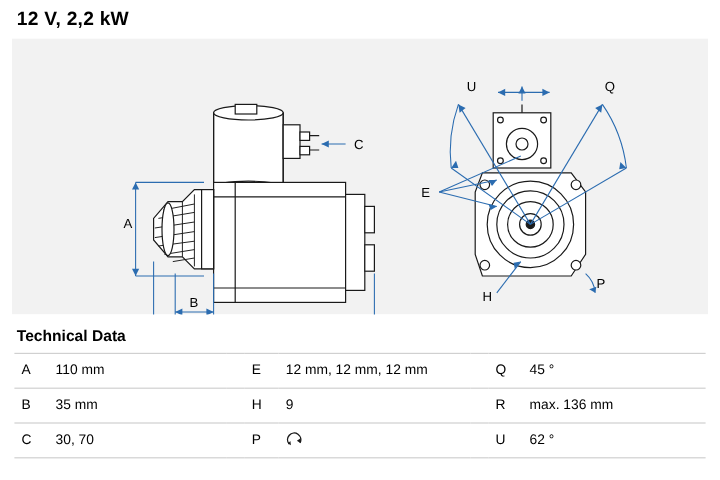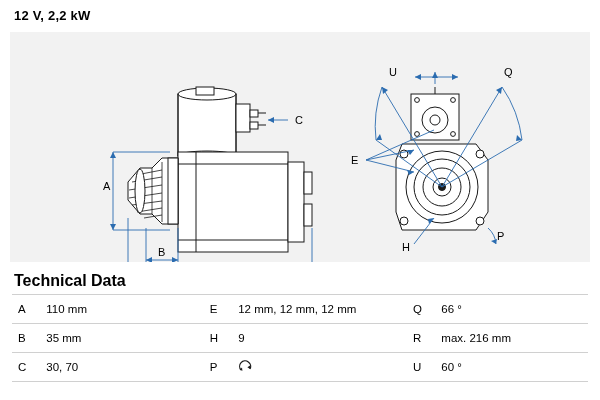--- a/index.html
+++ b/index.html
@@ -17,39 +17,39 @@
   .page {
     position: relative;
     width: 600px;
     height: 400px;
     box-sizing: border-box;
   }
   .title {
     position: absolute;
     left: 14px;
     top: 8px;
-    font-size: 13px;
+    font-size: 16px;
     font-weight: bold;
     letter-spacing: 0.2px;
   }
   .figure {
     position: absolute;
     left: 10px;
     top: 32px;
     width: 580px;
     height: 230px;
   }
   .figure svg {
     display: block;
   }
   .tech-title {
     position: absolute;
     left: 14px;
     top: 272px;
-    font-size: 16px;
+    font-size: 13px;
     font-weight: bold;
   }
   table.specs {
     position: absolute;
     left: 12px;
     top: 294px;
     width: 576px;
     border-collapse: collapse;
     font-size: 11.5px;
   }
@@ -230,46 +230,46 @@
   <table class="specs">
     <tbody>
       <tr>
         <td class="key">A</td>
         <td class="val">110 mm</td>
         <td class="spacer"></td>
         <td class="key">E</td>
         <td class="val">12 mm, 12 mm, 12 mm</td>
         <td class="spacer"></td>
         <td class="key">Q</td>
-        <td class="val">66 °</td>
+        <td class="val">45 °</td>
       </tr>
       <tr>
         <td class="key">B</td>
         <td class="val">35 mm</td>
         <td class="spacer"></td>
         <td class="key">H</td>
         <td class="val">9</td>
         <td class="spacer"></td>
         <td class="key">R</td>
-        <td class="val">max. 216 mm</td>
+        <td class="val">max. 136 mm</td>
       </tr>
       <tr>
         <td class="key">C</td>
         <td class="val">30, 70</td>
         <td class="spacer"></td>
         <td class="key">P</td>
         <td class="val">
           <span class="rot-icon">
             <svg width="16" height="14" viewBox="0 0 16 14">
               <path d="M3 10 A 5.5 5.5 0 1 1 12 9" fill="none" stroke="#1a1a1a" stroke-width="1.2"></path>
               <path d="M12 9 l0.8 -4 l-3.4 2.3 z" fill="#1a1a1a"></path>
               <path d="M2 9.5 l2.4 1.6 l-0.4 -3.6 z" fill="#1a1a1a"></path>
             </svg>
           </span>
         </td>
         <td class="spacer"></td>
         <td class="key">U</td>
-        <td class="val">60 °</td>
+        <td class="val">62 °</td>
       </tr>
     </tbody>
   </table>
 
 </div>
 
 </body></html>

